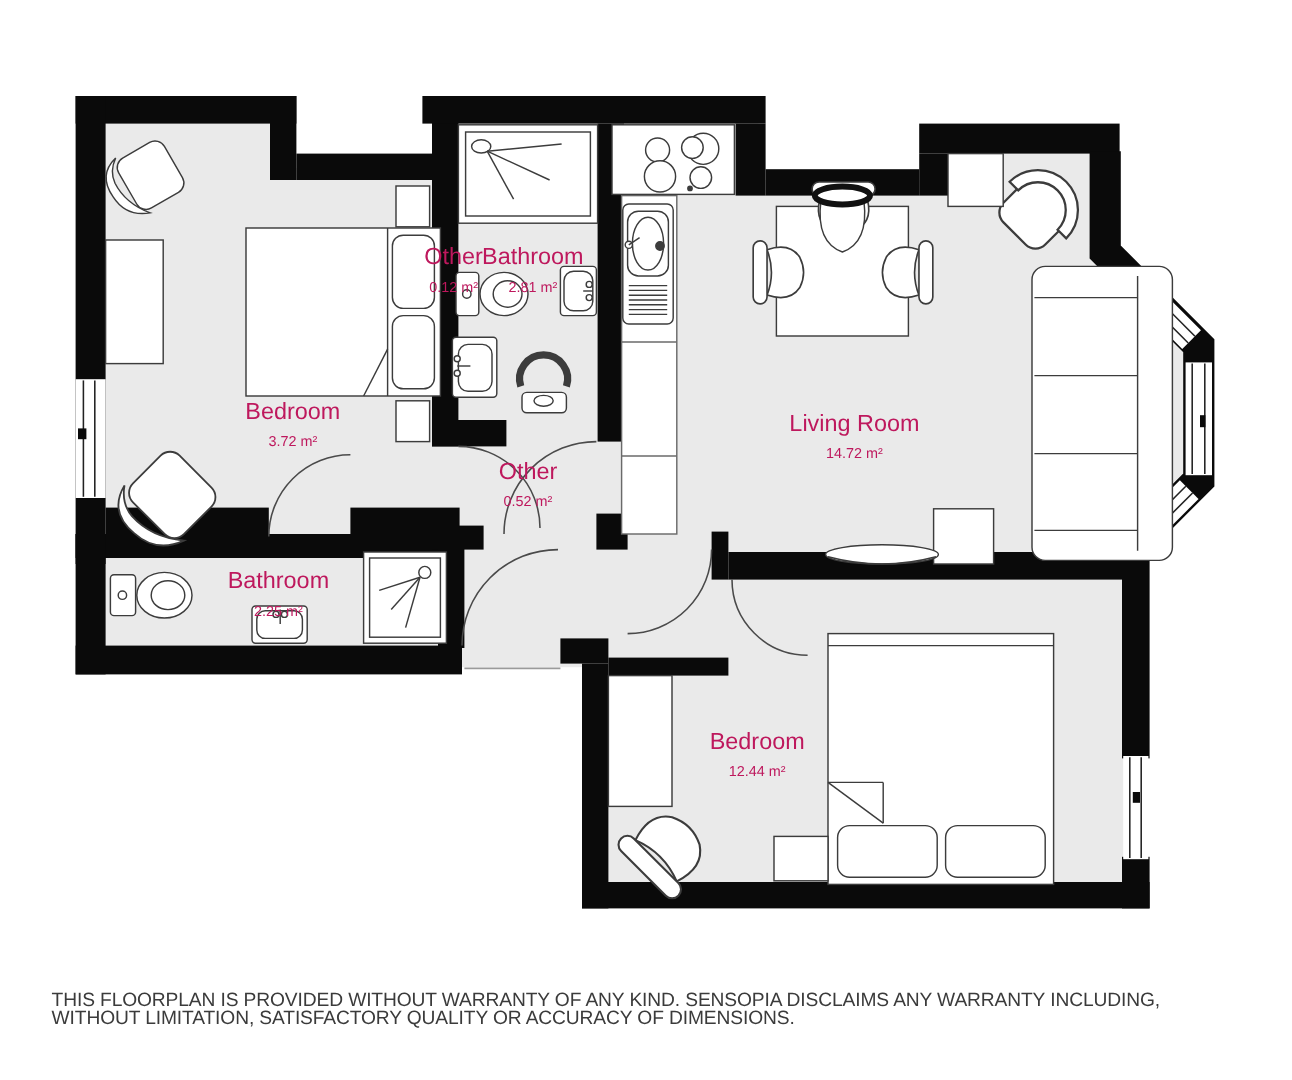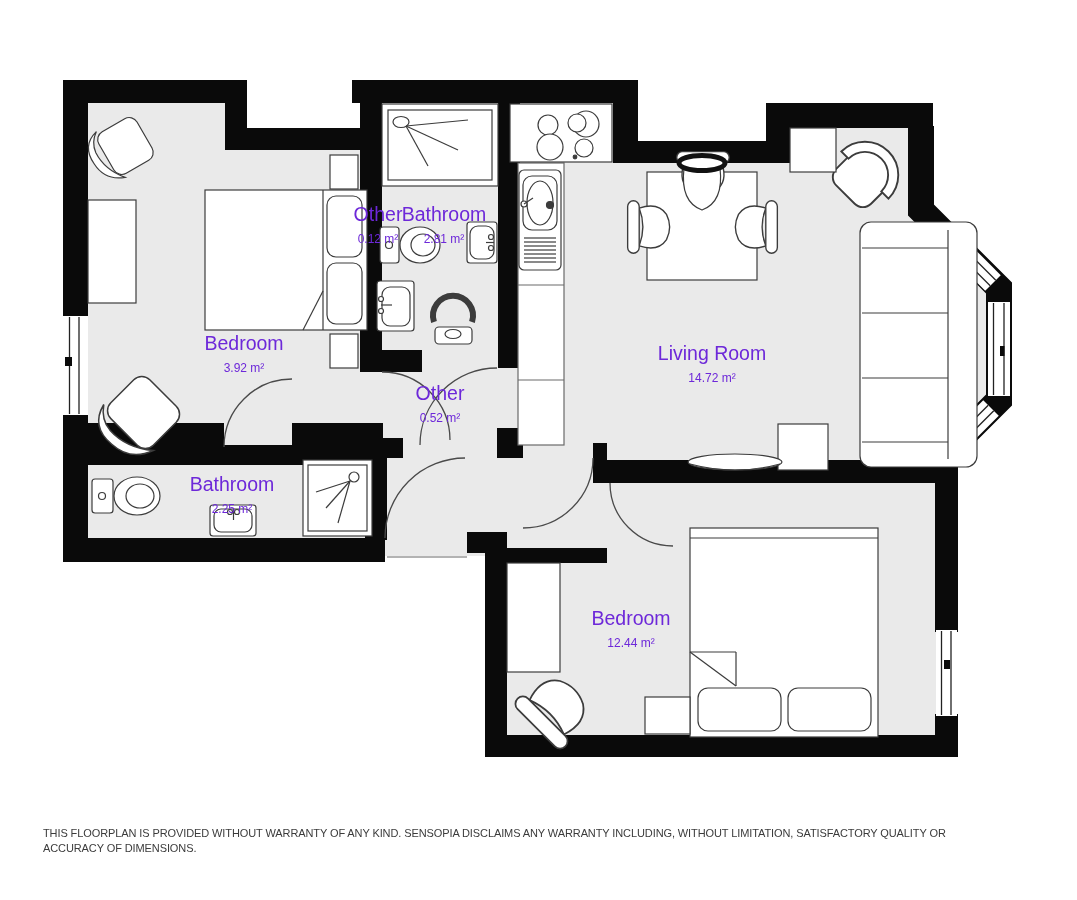--- a/index.html
+++ b/index.html
@@ -1,23 +1,23 @@
 <!DOCTYPE html>
 <html><head>
 <meta charset="utf-8">
 <style>
   html,body{margin:0;padding:0;background:#fff;}
   #page{position:relative;width:1077px;height:900px;background:#fff;overflow:hidden;
         font-family:"Liberation Sans", sans-serif;}
   #plan-svg{position:absolute;left:0;top:0;}
   .room-label{position:absolute;transform:translate(-50%,-50%);text-align:center;
-              color:#6d28d9;font-size:19.5px;line-height:25px;white-space:nowrap;}
+              color:#be185d;font-size:19.5px;line-height:25px;white-space:nowrap;}
   .room-label .ra{font-size:12px;}
   #disclaimer{position:absolute;left:43px;top:826px;width:948px;
-              font-size:11px;line-height:15px;letter-spacing:-0.1px;color:#3b3b3b;}
+              font-size:16px;line-height:15px;letter-spacing:-0.1px;color:#3b3b3b;}
 </style>
 </head>
 <body>
 
 <div id="page">
 
 <svg id="plan-svg" width="1077" height="900" viewBox="0 0 1077 900">
 
   <defs>
 
@@ -262,21 +262,21 @@
     <path d="M 420 445 A 77 77 0 0 1 497 368"></path>
     <path d="M 385 538 A 80 80 0 0 1 465 458"></path>
     <path d="M 593 458 A 70 70 0 0 1 523 528"></path>
     <path d="M 610 483 A 63 63 0 0 0 673 546"></path>
     <line x1="387" y1="557" x2="467" y2="557" stroke="#9a9a9a"></line>
   </g>
 </svg>
 
   <div class="room-label" style="left:244px;top:356px">
     <div class="rn">Bedroom</div>
-    <div class="ra">3.92 m²</div>
+    <div class="ra">3.72 m²</div>
   </div>
   <div class="room-label" style="left:378px;top:227px">
     <div class="rn">Other</div>
     <div class="ra">0.12 m²</div>
   </div>
   <div class="room-label" style="left:444px;top:227px">
     <div class="rn">Bathroom</div>
     <div class="ra">2.81 m²</div>
   </div>
   <div class="room-label" style="left:440px;top:406px">

